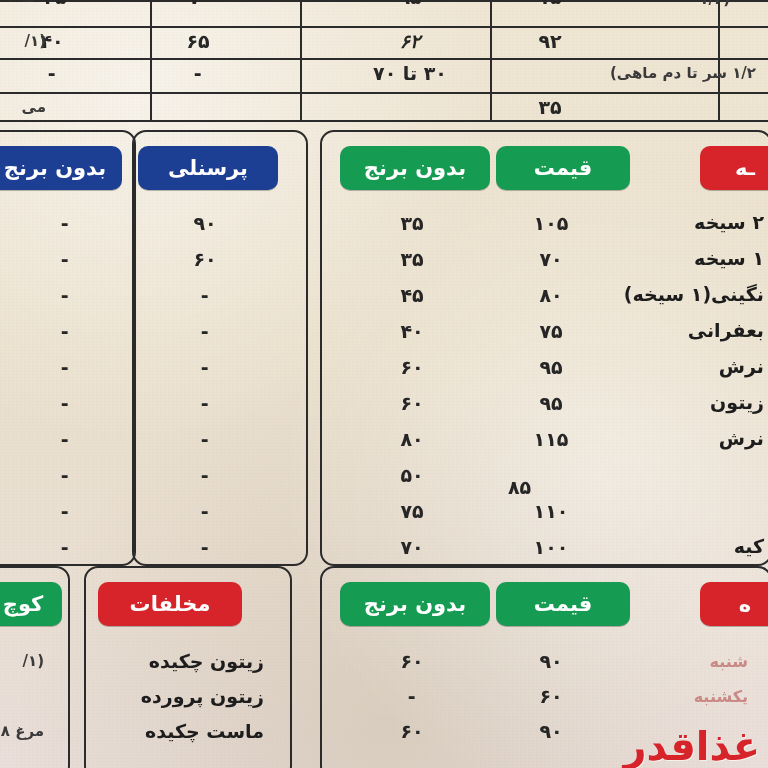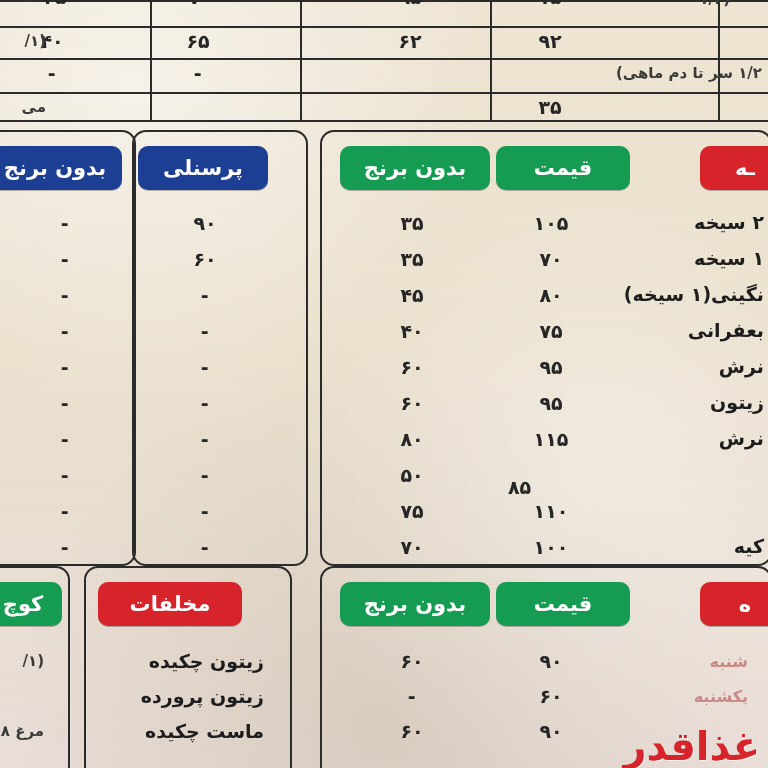--- a/index.html
+++ b/index.html
@@ -96,36 +96,37 @@
 
   <div class="cell num" style="left:20px;top:-14px;width:70px;">۴۵</div>
   <div class="cell num" style="left:165px;top:-14px;width:70px;">۷۰</div>
   <div class="cell num" style="left:370px;top:-14px;width:80px;">۹۵</div>
   <div class="cell num" style="left:510px;top:-14px;width:80px;">۱۵</div>
   <div class="cell-r paren" style="right:38px;top:-10px;width:120px;">(۱/۲</div>
   <div class="cell-r" style="right:724px;top:-12px;width:60px;font-size:12px;color:#333;font-weight:700;">مرغ تیکه</div>
 
   <div class="cell num" style="left:22px;top:30px;width:60px;">۴۰</div>
   <div class="cell num" style="left:168px;top:30px;width:60px;">۶۵</div>
-  <div class="cell num" style="left:370px;top:30px;width:80px;">۶۲</div>
+  <div class="cell num" style="left:370px;top:30px;width:80px;font-style:italic;">۶۲</div>
   <div class="cell num" style="left:510px;top:30px;width:80px;">۹۲</div>
   <div class="cell-r paren" style="right:722px;top:32px;width:44px;">(۱/</div>
 
   <div class="cell num" style="left:22px;top:62px;width:60px;">-</div>
   <div class="cell num" style="left:168px;top:62px;width:60px;">-</div>
-  <div class="cell-r paren" style="right:0px;top:64px;width:170px;padding-right:6px;">۱/۲ سر تا دم ماهی)</div>
+  <div class="cell num" style="left:330px;top:62px;width:160px;">۳۰ تا ۷۰</div>
+  <div class="cell-r paren" style="right:0px;top:64px;width:170px;padding-right:12px;">۱/۲ سر تا دم ماهی)</div>
 
   <div class="cell num" style="left:510px;top:96px;width:80px;">۳۵</div>
   <div class="cell-r paren" style="right:722px;top:98px;width:46px;">می</div>
 </div>
 
 <div class="tab blue" style="left:-12px;top:146px;width:134px;">
   <span>بدون برنج</span>
 </div>
-<div class="tab blue" style="left:138px;top:146px;width:130px;">
+<div class="tab blue" style="left:138px;top:146px;width:140px;">
   <span>پرسنلی</span>
 </div>
 <div class="tab green" style="left:340px;top:146px;width:150px;">
   <span>بدون برنج</span>
 </div>
 <div class="tab green" style="left:496px;top:146px;width:134px;">
   <span>قیمت</span>
 </div>
 <div class="tab red" style="left:700px;top:146px;width:90px;">
   <span>ـه</span>

